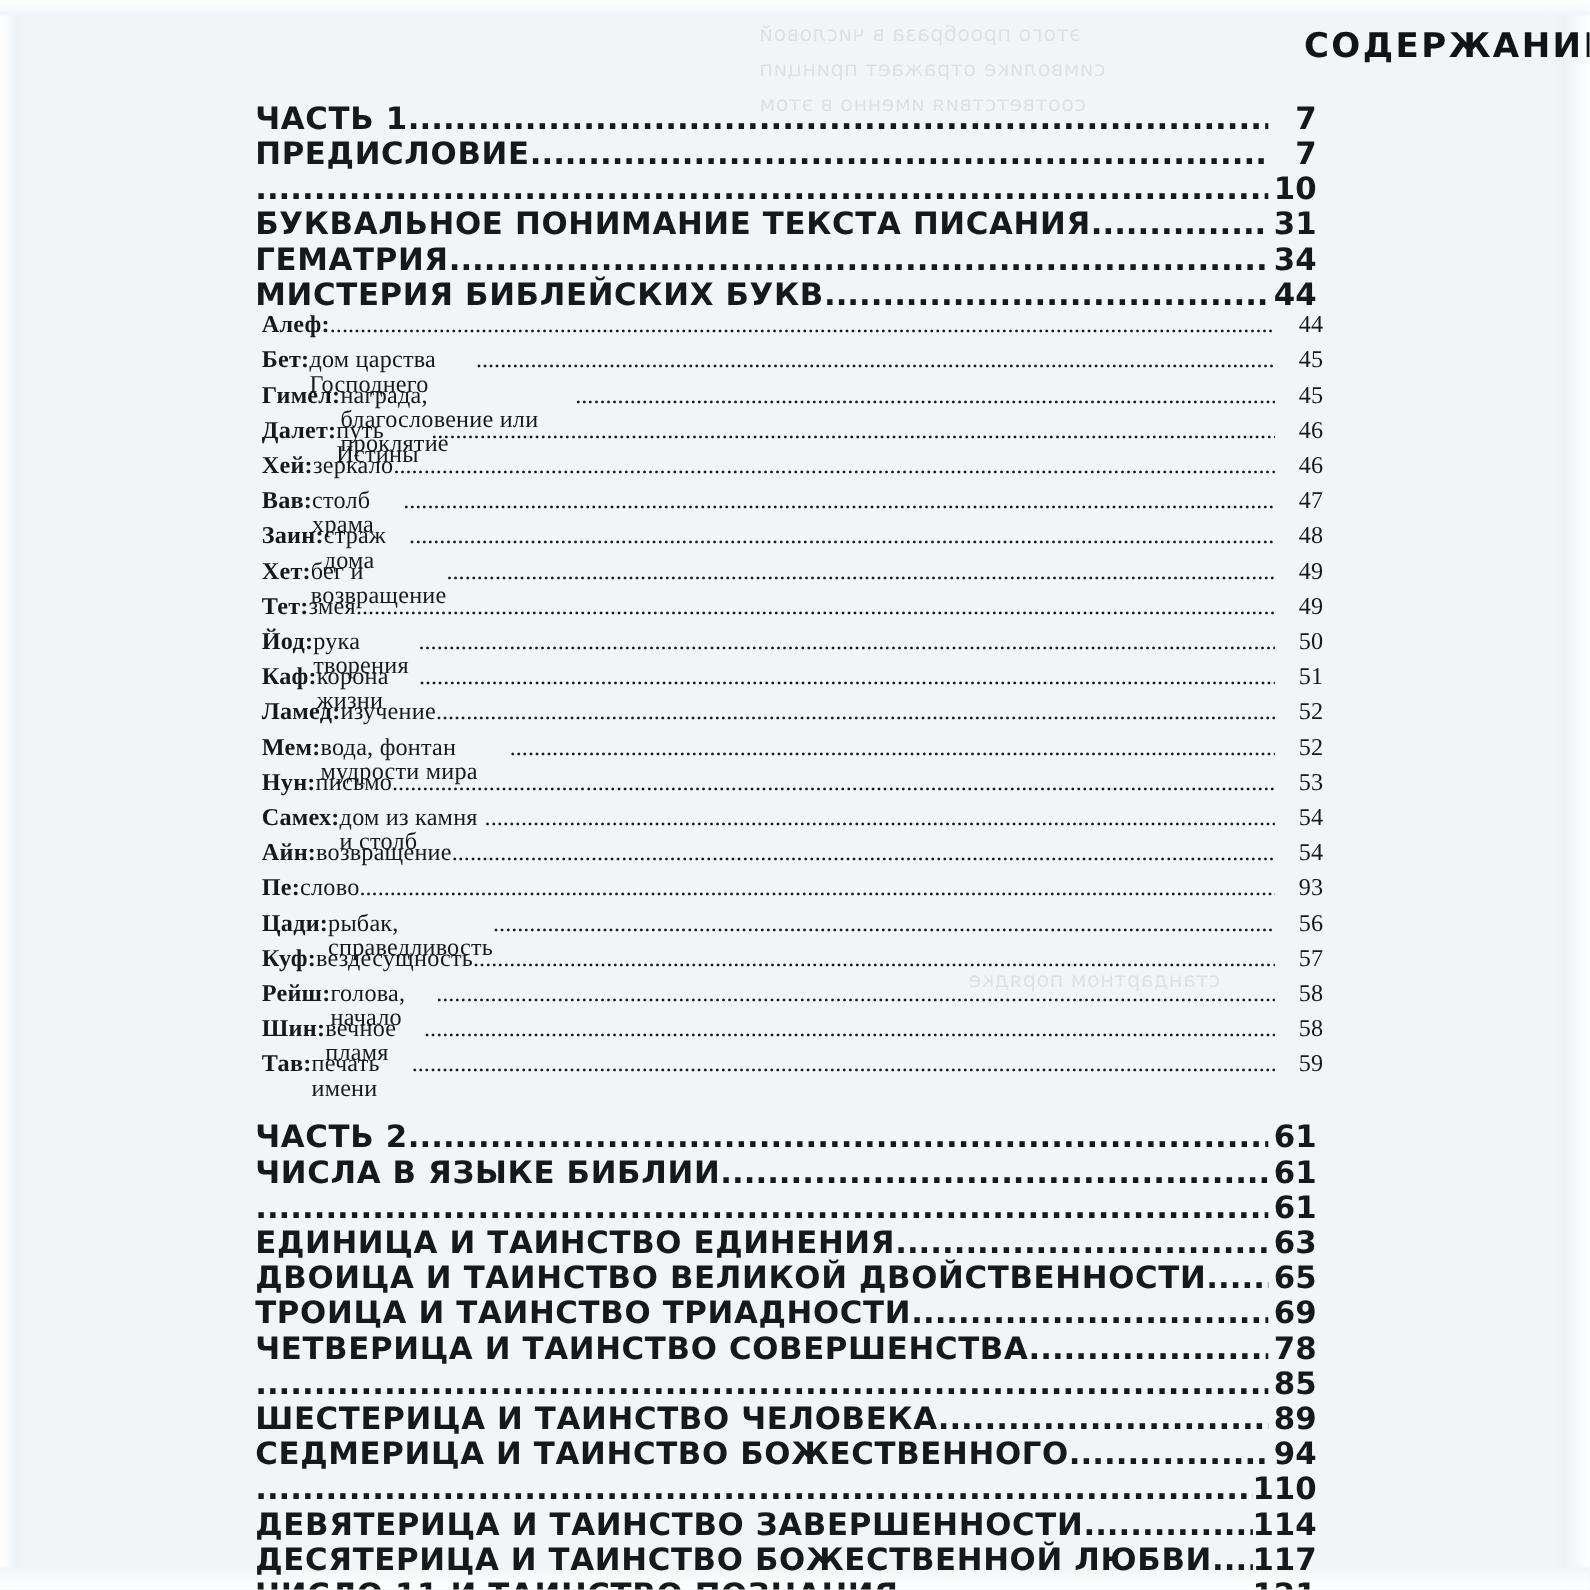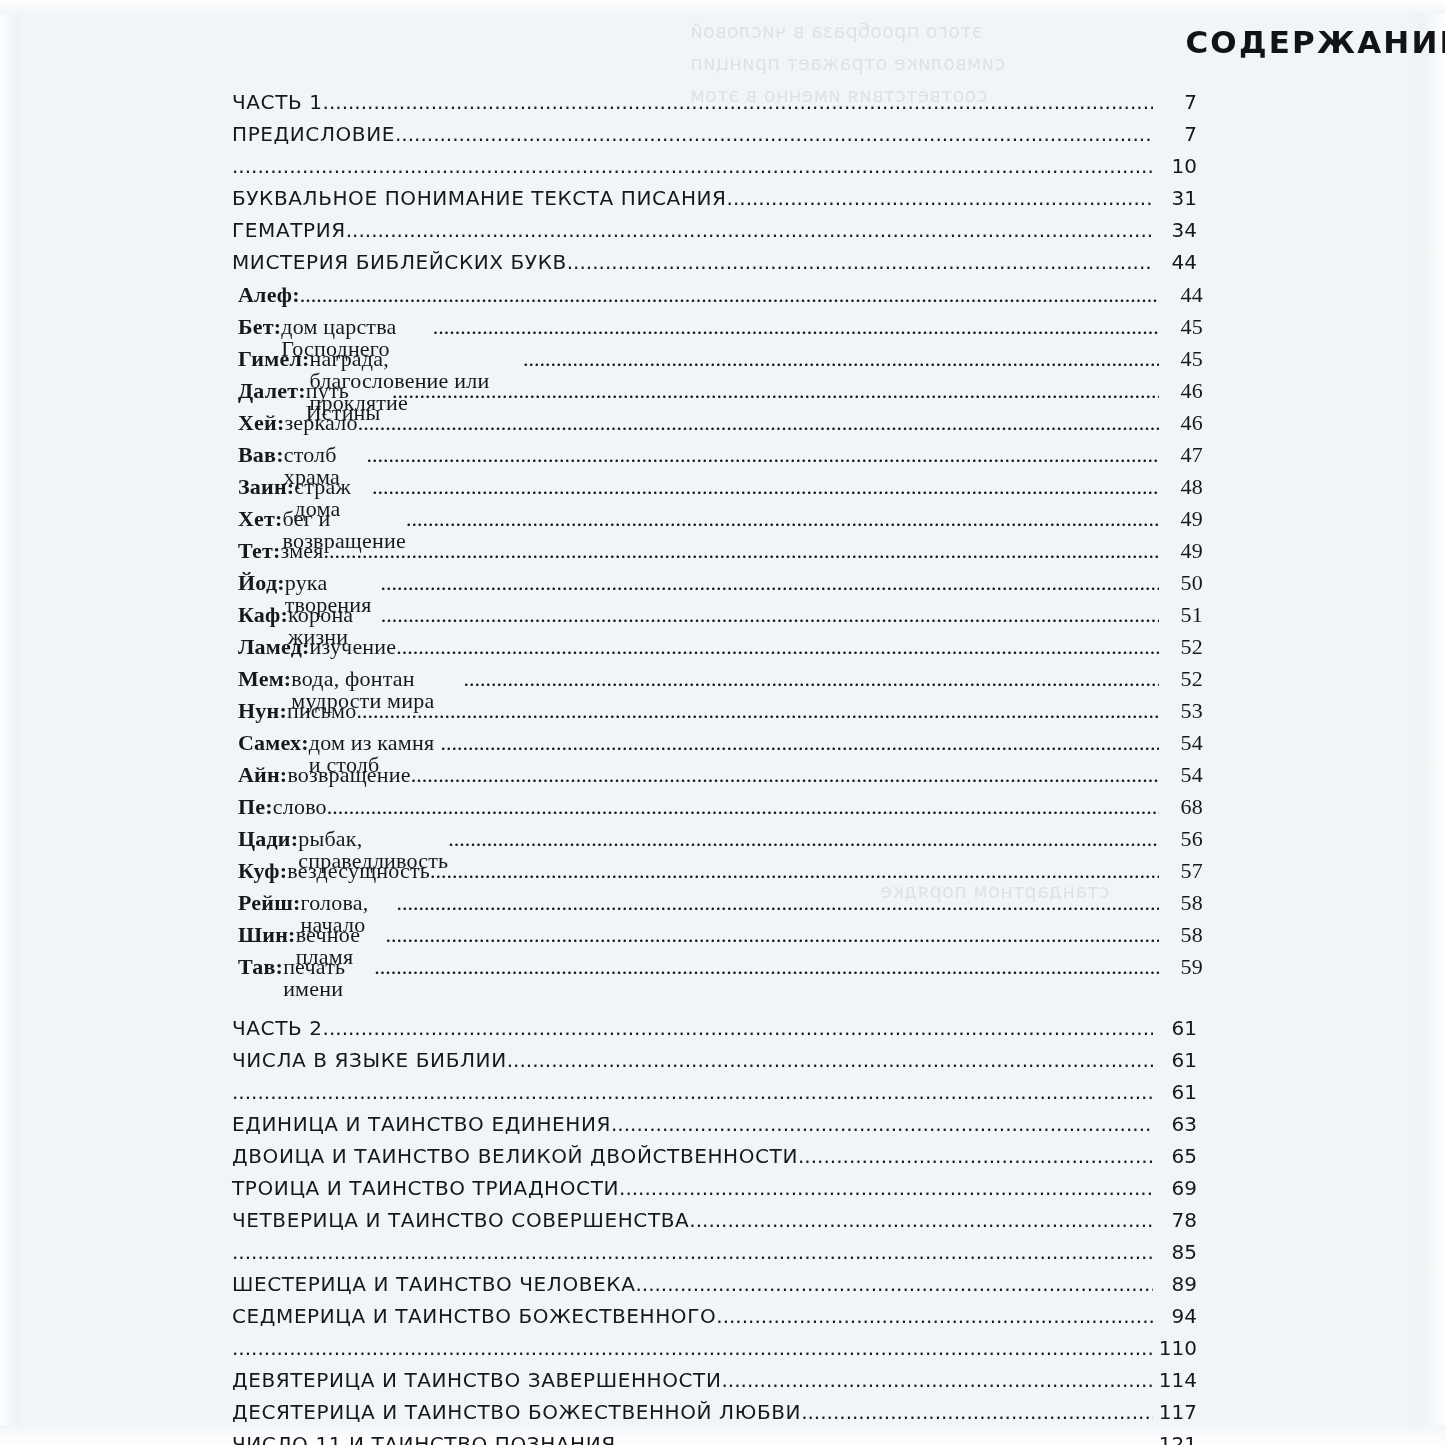--- a/index.html
+++ b/index.html
@@ -103,24 +103,25 @@
   }
   .toc-row .page {
     flex: 0 0 auto;
     text-align: right;
     white-space: nowrap;
     min-width: 44px;
   }
 
   
   .lvl-major {
-    font-weight: normal;
-    font-size: 20px;
+    font-weight: bold;
+    font-size: 28px;
     letter-spacing: 0.6px;
     height: 32px;
+    align-items: center;
   }
   .lvl-major .page { letter-spacing: 0px; }
 
   
   .lvl-sub {
     font-weight: normal;
     font-size: 22px;
     letter-spacing: 0.2px;
     height: 32px;
     padding-left: 6px;
@@ -273,21 +274,21 @@
         <div class="toc-row lvl-sub">
           <span class="label">Айн:</span>
           <span class="labeltail"> возвращение</span>
           <span class="dots">........................................................................................................................................................................................................</span>
           <span class="page">54</span>
         </div>
         <div class="toc-row lvl-sub">
           <span class="label">Пе:</span>
           <span class="labeltail"> слово</span>
           <span class="dots">........................................................................................................................................................................................................</span>
-          <span class="page">68</span>
+          <span class="page">93</span>
         </div>
         <div class="toc-row lvl-sub">
           <span class="label">Цади:</span>
           <span class="labeltail"> рыбак, справедливость</span>
           <span class="dots">........................................................................................................................................................................................................</span>
           <span class="page">56</span>
         </div>
         <div class="toc-row lvl-sub">
           <span class="label">Куф:</span>
           <span class="labeltail"> вездесущность</span>

